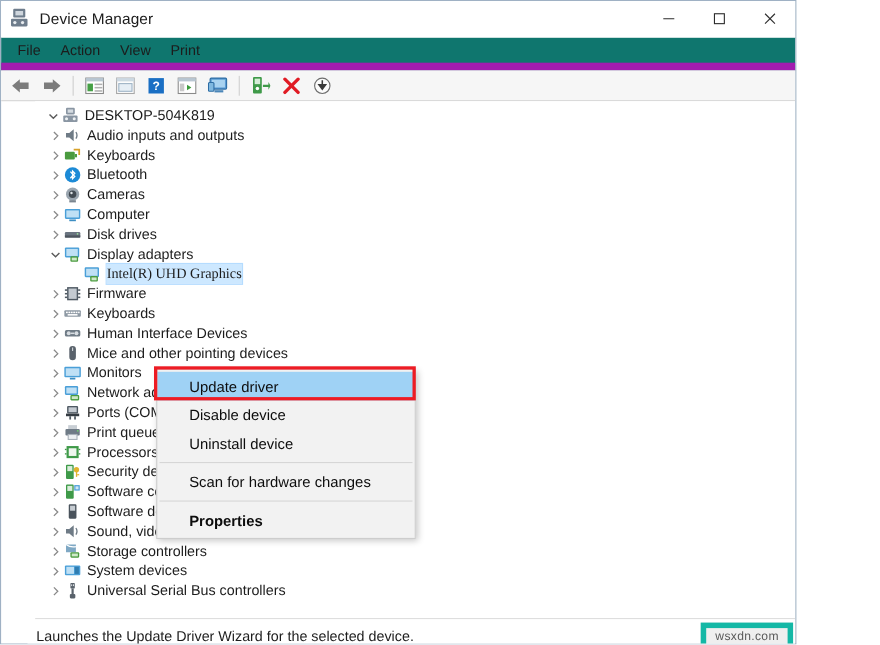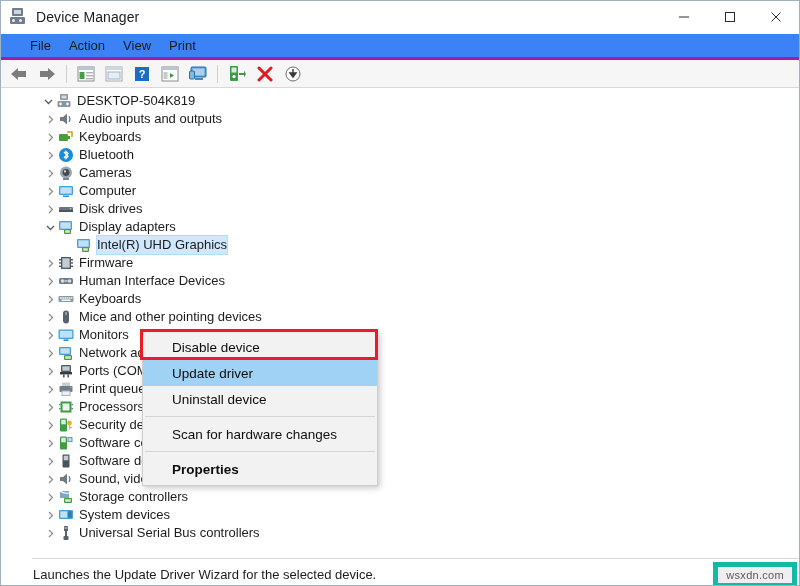--- a/index.html
+++ b/index.html
@@ -4,21 +4,21 @@
 <style>
   html, body {
     margin: 0; padding: 0;
     width: 800px; height: 586px;
     overflow: hidden;
     background: #ffffff;
     font-family: "Liberation Sans", sans-serif;
   }
   #window {
     position: relative;
-    width: 800px; height: 586px;
+    width: 724px; height: 586px;
     background: #ffffff;
     border: 1px solid #9fb1c4;
     box-sizing: border-box;
     overflow: hidden;
   }
 
   
   #titlebar {
     position: relative;
     height: 32px;
@@ -74,25 +74,25 @@
   .win-btn {
     width: 46px; height: 32px;
     display: flex; align-items: center; justify-content: center;
     color: #2b2b2b;
   }
   .win-btn svg { display:block; }
 
   
   #menubar {
     height: 23px;
-    background: #3b82f6;
+    background: #0f766e;
     display: flex;
     align-items: center;
-    padding-left: 20px;
-    border-bottom: 3px solid #a21caf;
+    padding-left: 6px;
+    border-bottom: 7px solid #a21caf;
   }
   .menu-item {
     font-size: 13px;
     color: #1c1c1c;
     padding: 2px 9px;
     white-space: nowrap;
   }
 
   
   #toolbar {
@@ -152,20 +152,21 @@
   }
   .ico svg { display:block; }
   .label { line-height: 18px; }
   .lvl0 { padding-left: 8px; }
   .lvl1 { padding-left: 10px; }
   .lvl2 { padding-left: 44px; }
 
   .row.selected .label {
     background: #cde8ff;
     outline: 1px solid #b5dcff;
+    font-family: Liberation Serif, serif;
   }
 
   
   #ctxmenu {
     position: absolute;
     left: 110px; top: 243px;
     width: 234px;
     background: #f2f2f2;
     border: 1px solid #cdcdcd;
     box-shadow: 2px 2px 6px rgba(0,0,0,.22);
@@ -503,37 +504,20 @@
       </div>
 
       <div class="row lvl1">
         <span class="chev">
           <svg width="9" height="9" viewBox="0 0 9 9">
               <path d="M3 1 L6.5 4.5 L3 8" fill="none" stroke="#8a8a8a" stroke-width="1.2"></path>
             </svg>
         </span>
         <span class="ico">
           <svg width="16" height="16" viewBox="0 0 16 16">
-            <rect x="1" y="5" width="14" height="6" rx="1.5" fill="#6f7b86"></rect>
-            <circle cx="4.5" cy="8" r="1.8" fill="#d8dde2"></circle>
-            <circle cx="11.5" cy="8" r="1.8" fill="#d8dde2"></circle>
-            <rect x="6.5" y="7.3" width="3" height="1.4" fill="#d8dde2"></rect>
-          </svg>
-        </span>
-        <span class="label">Human Interface Devices</span>
-      </div>
-
-      <div class="row lvl1">
-        <span class="chev">
-          <svg width="9" height="9" viewBox="0 0 9 9">
-              <path d="M3 1 L6.5 4.5 L3 8" fill="none" stroke="#8a8a8a" stroke-width="1.2"></path>
-            </svg>
-        </span>
-        <span class="ico">
-          <svg width="16" height="16" viewBox="0 0 16 16">
             <rect x="0.5" y="5" width="15" height="6" rx="1" fill="#8d98a3"></rect>
             <rect x="2" y="6.3" width="1.6" height="1.4" fill="#ffffff"></rect>
             <rect x="4.2" y="6.3" width="1.6" height="1.4" fill="#ffffff"></rect>
             <rect x="6.4" y="6.3" width="1.6" height="1.4" fill="#ffffff"></rect>
             <rect x="8.6" y="6.3" width="1.6" height="1.4" fill="#ffffff"></rect>
             <rect x="10.8" y="6.3" width="1.6" height="1.4" fill="#ffffff"></rect>
             <rect x="13" y="6.3" width="1.4" height="1.4" fill="#ffffff"></rect>
             <rect x="3.5" y="8.5" width="9" height="1.4" fill="#ffffff"></rect>
           </svg>
         </span>
@@ -541,20 +525,37 @@
       </div>
 
       <div class="row lvl1">
         <span class="chev">
           <svg width="9" height="9" viewBox="0 0 9 9">
               <path d="M3 1 L6.5 4.5 L3 8" fill="none" stroke="#8a8a8a" stroke-width="1.2"></path>
             </svg>
         </span>
         <span class="ico">
           <svg width="16" height="16" viewBox="0 0 16 16">
+            <rect x="1" y="5" width="14" height="6" rx="1.5" fill="#6f7b86"></rect>
+            <circle cx="4.5" cy="8" r="1.8" fill="#d8dde2"></circle>
+            <circle cx="11.5" cy="8" r="1.8" fill="#d8dde2"></circle>
+            <rect x="6.5" y="7.3" width="3" height="1.4" fill="#d8dde2"></rect>
+          </svg>
+        </span>
+        <span class="label">Human Interface Devices</span>
+      </div>
+
+      <div class="row lvl1">
+        <span class="chev">
+          <svg width="9" height="9" viewBox="0 0 9 9">
+              <path d="M3 1 L6.5 4.5 L3 8" fill="none" stroke="#8a8a8a" stroke-width="1.2"></path>
+            </svg>
+        </span>
+        <span class="ico">
+          <svg width="16" height="16" viewBox="0 0 16 16">
             <rect x="5" y="1.5" width="6" height="13" rx="3" fill="#59626b"></rect>
             <line x1="8" y1="3" x2="8" y2="6" stroke="#cfd4d9" stroke-width="1"></line>
           </svg>
         </span>
         <span class="label">Mice and other pointing devices</span>
       </div>
 
       <div class="row lvl1">
         <span class="chev">
           <svg width="9" height="9" viewBox="0 0 9 9">
@@ -754,22 +755,22 @@
             <rect x="6.7" y="2.2" width="0.9" height="1.6" fill="#dfe3e7"></rect>
             <rect x="8.4" y="2.2" width="0.9" height="1.6" fill="#dfe3e7"></rect>
           </svg>
         </span>
         <span class="label">Universal Serial Bus controllers</span>
       </div>
 
     </div>
 
     <div id="ctxmenu">
+      <div class="mi hl">Update driver</div>
       <div class="mi">Disable device</div>
-      <div class="mi hl">Update driver</div>
       <div class="mi">Uninstall device</div>
       <div class="mi-sep"></div>
       <div class="mi">Scan for hardware changes</div>
       <div class="mi-sep"></div>
       <div class="mi bold">Properties</div>
     </div>
 
     <div id="redbox"></div>
   </div>
 

